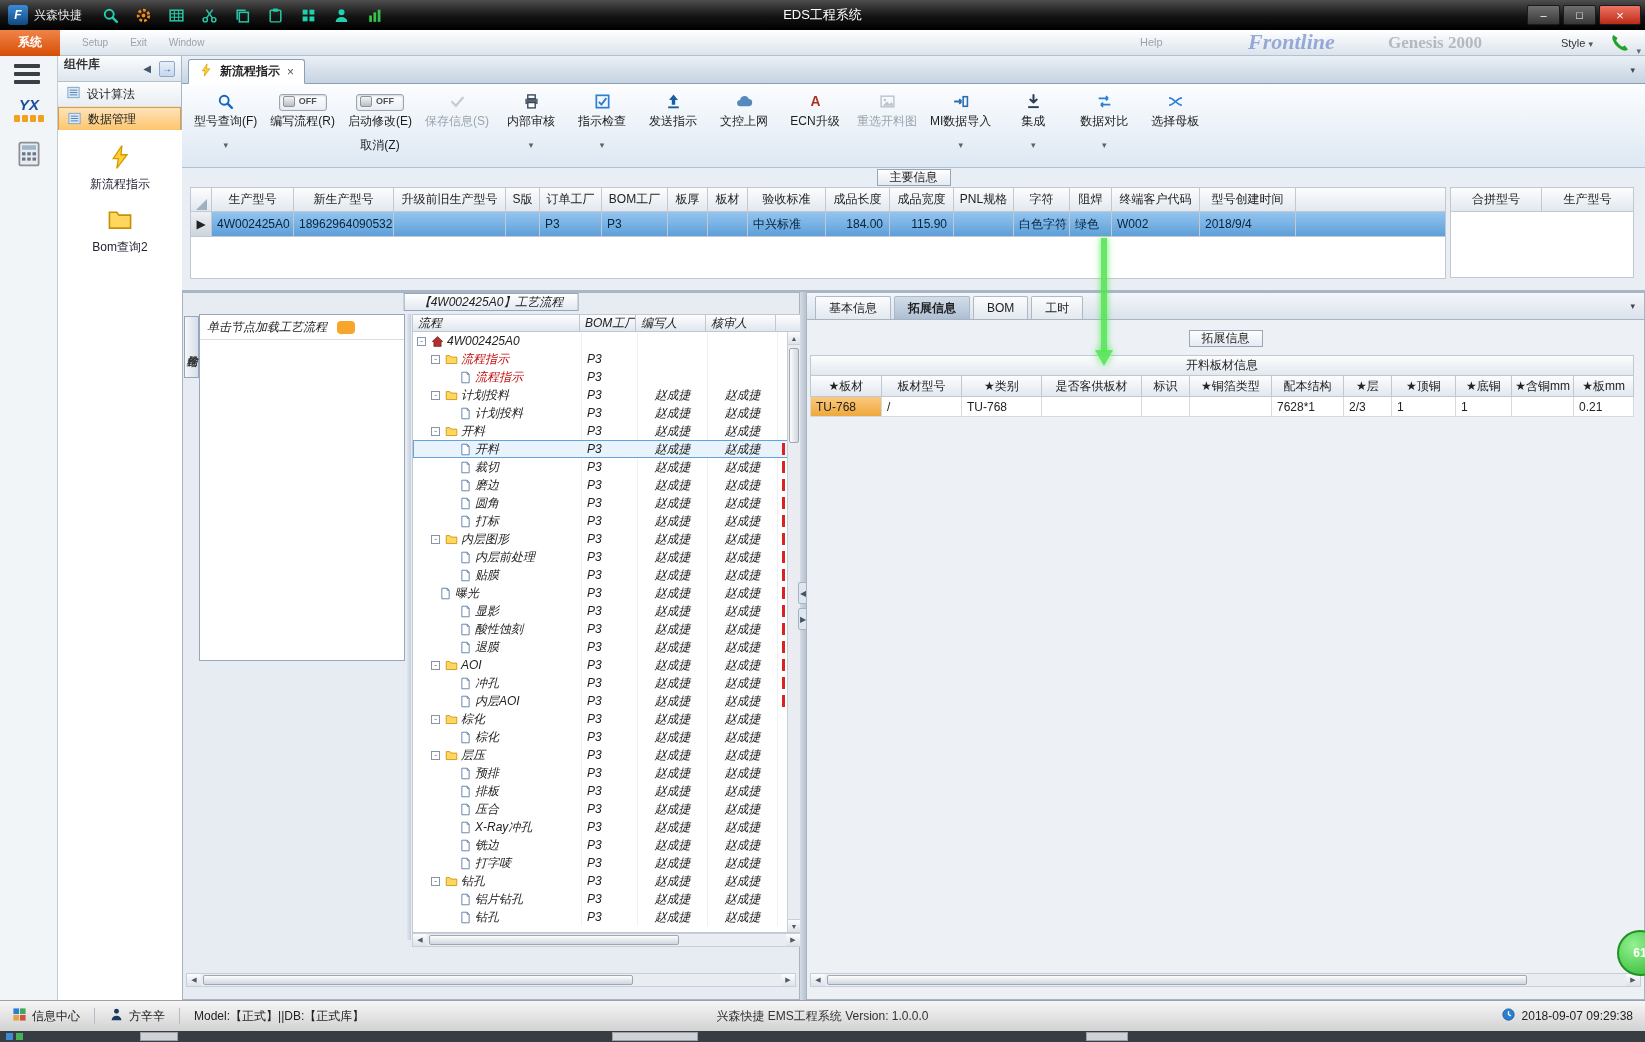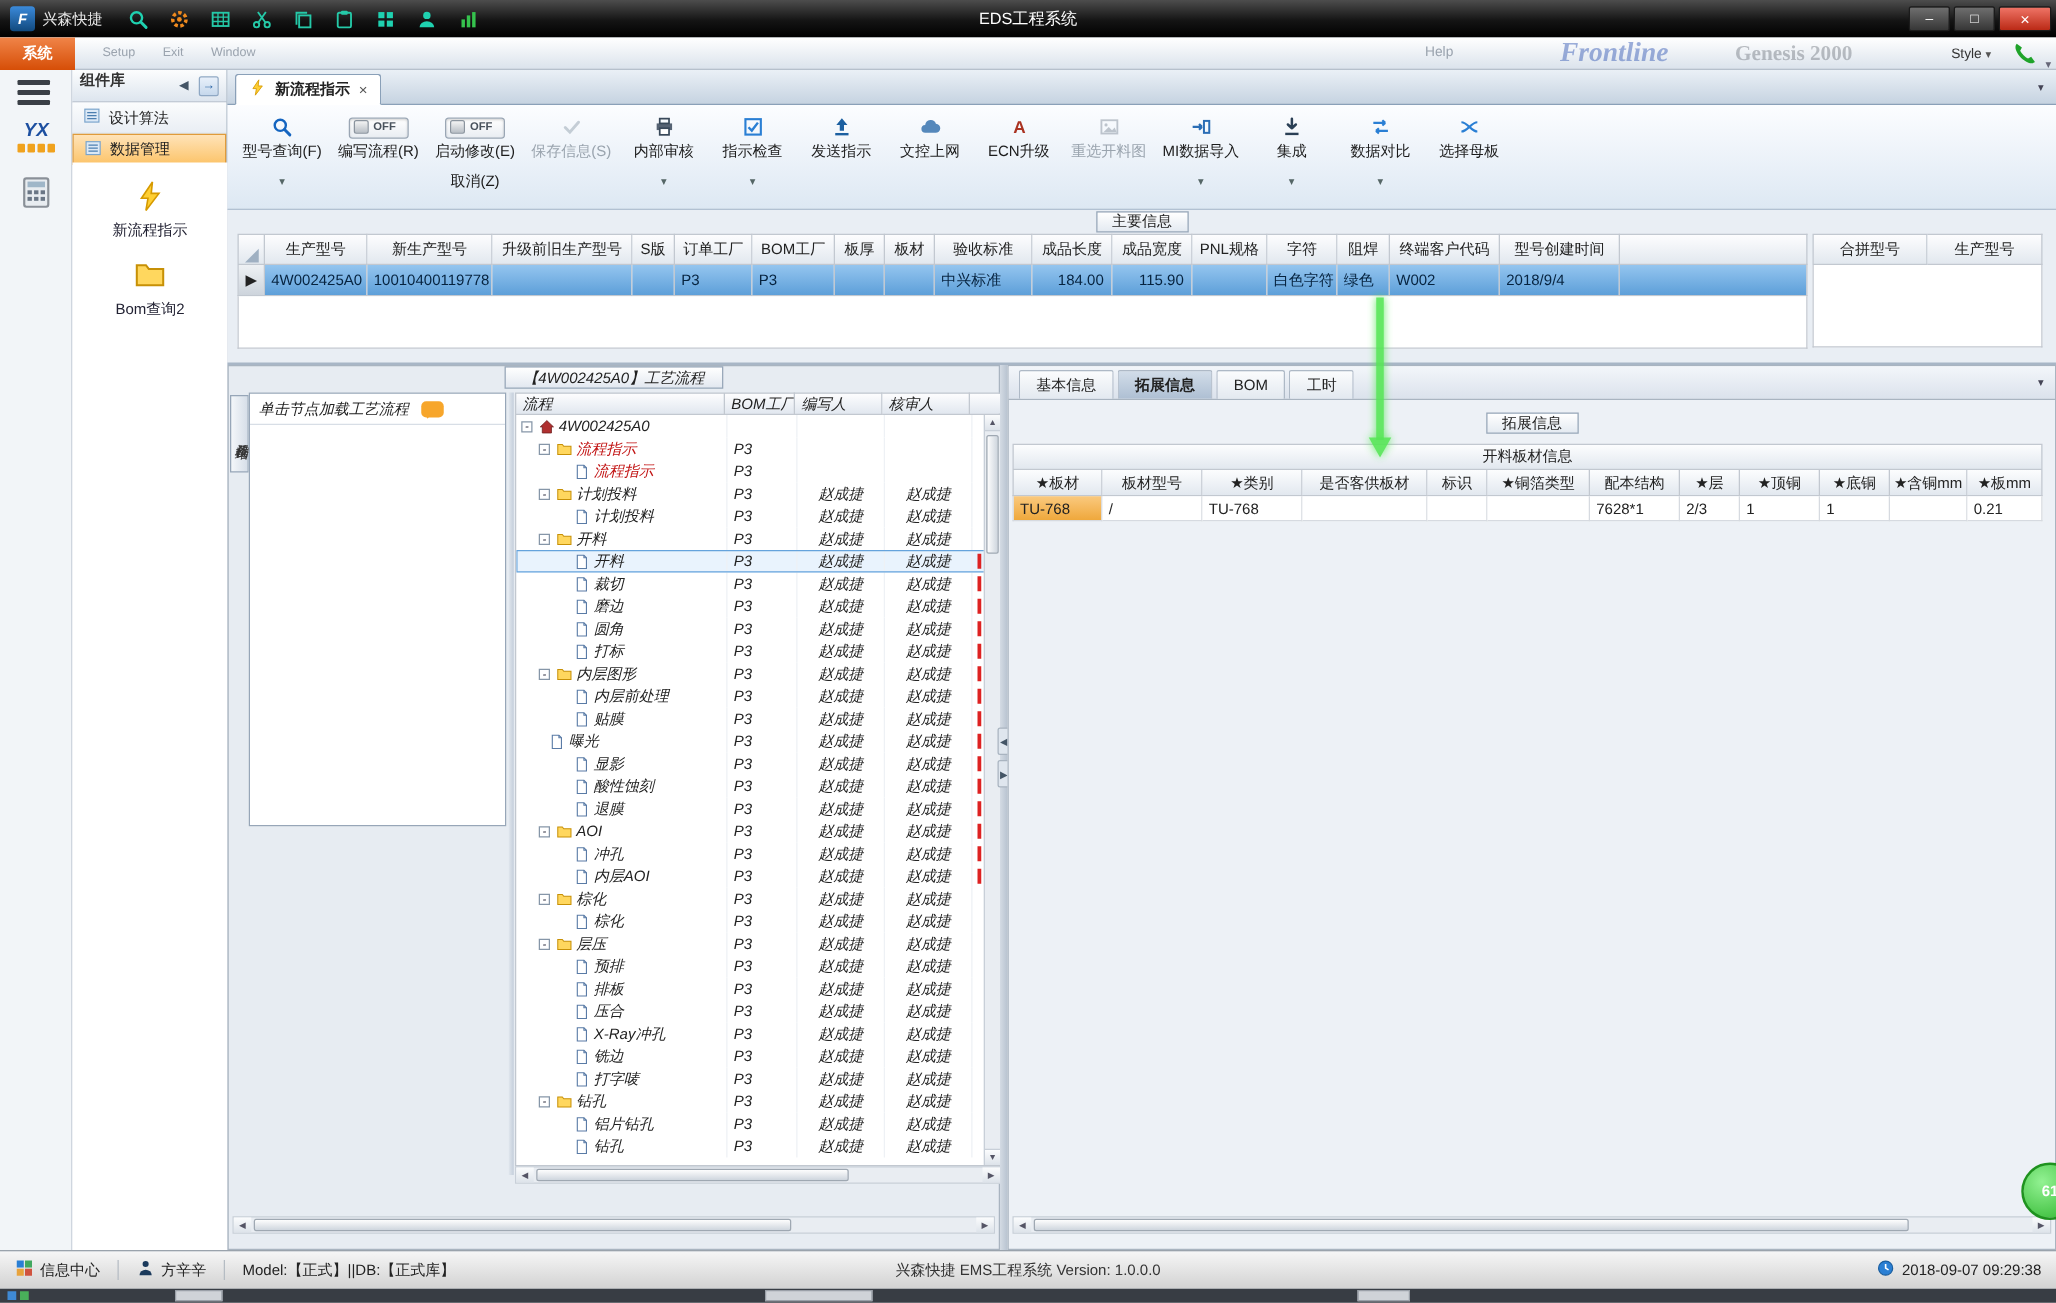--- a/index.html
+++ b/index.html
@@ -513,21 +513,21 @@
           <div class="mcell mhead" style="width:60px">PNL规格</div>
           <div class="mcell mhead" style="width:56px">字符</div>
           <div class="mcell mhead" style="width:42px">阻焊</div>
           <div class="mcell mhead" style="width:88px">终端客户代码</div>
           <div class="mcell mhead" style="width:96px">型号创建时间</div>
           <div class="mcell mhead" style="width:150px"></div>
         </div>
         <div class="mrow data">
           <div class="mcell marker" style="width:22px">▶</div>
           <div class="mcell txtl" style="width:82px">4W002425A0</div>
-          <div class="mcell txtl" style="width:100px">10010400119778</div>
+          <div class="mcell txtl" style="width:100px">18962964090532</div>
           <div class="mcell txtl" style="width:112px"></div>
           <div class="mcell txtl" style="width:34px"></div>
           <div class="mcell txtl" style="width:62px">P3</div>
           <div class="mcell txtl" style="width:66px">P3</div>
           <div class="mcell txtl" style="width:40px"></div>
           <div class="mcell txtl" style="width:40px"></div>
           <div class="mcell txtl" style="width:78px">中兴标准</div>
           <div class="mcell num" style="width:64px">184.00</div>
           <div class="mcell num" style="width:64px">115.90</div>
           <div class="mcell txtl" style="width:60px"></div>

